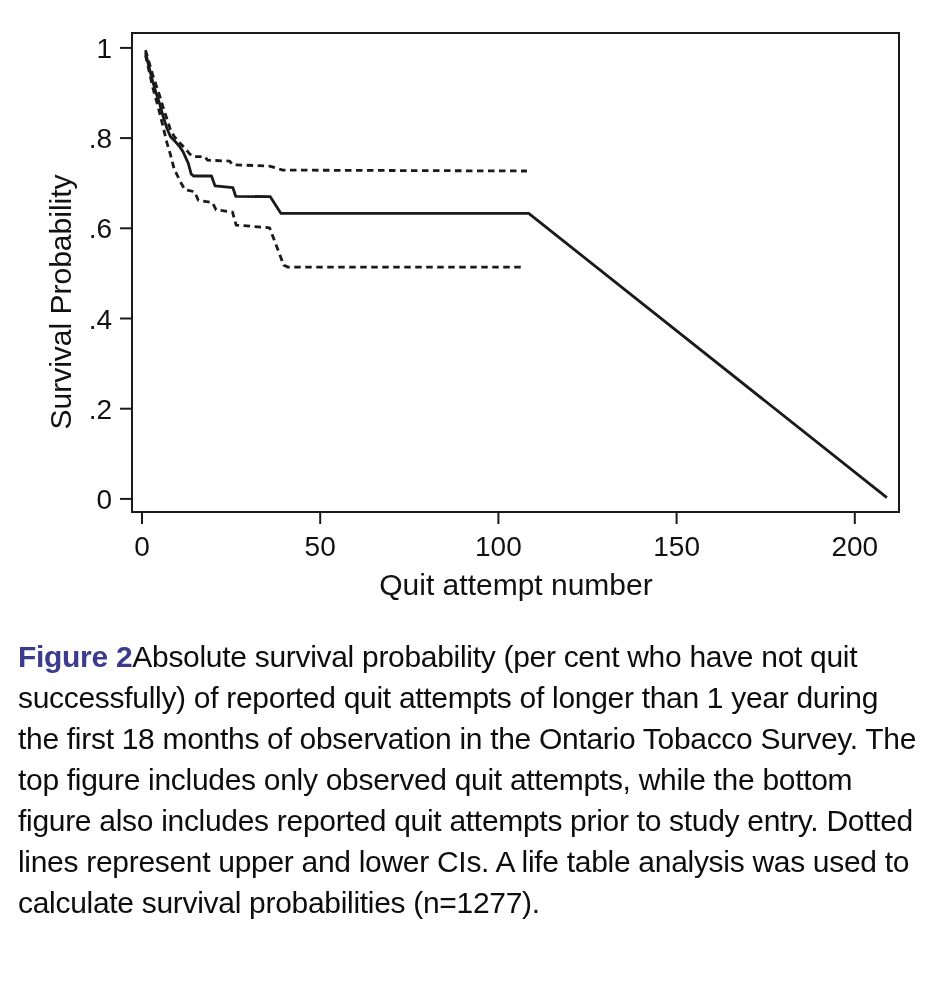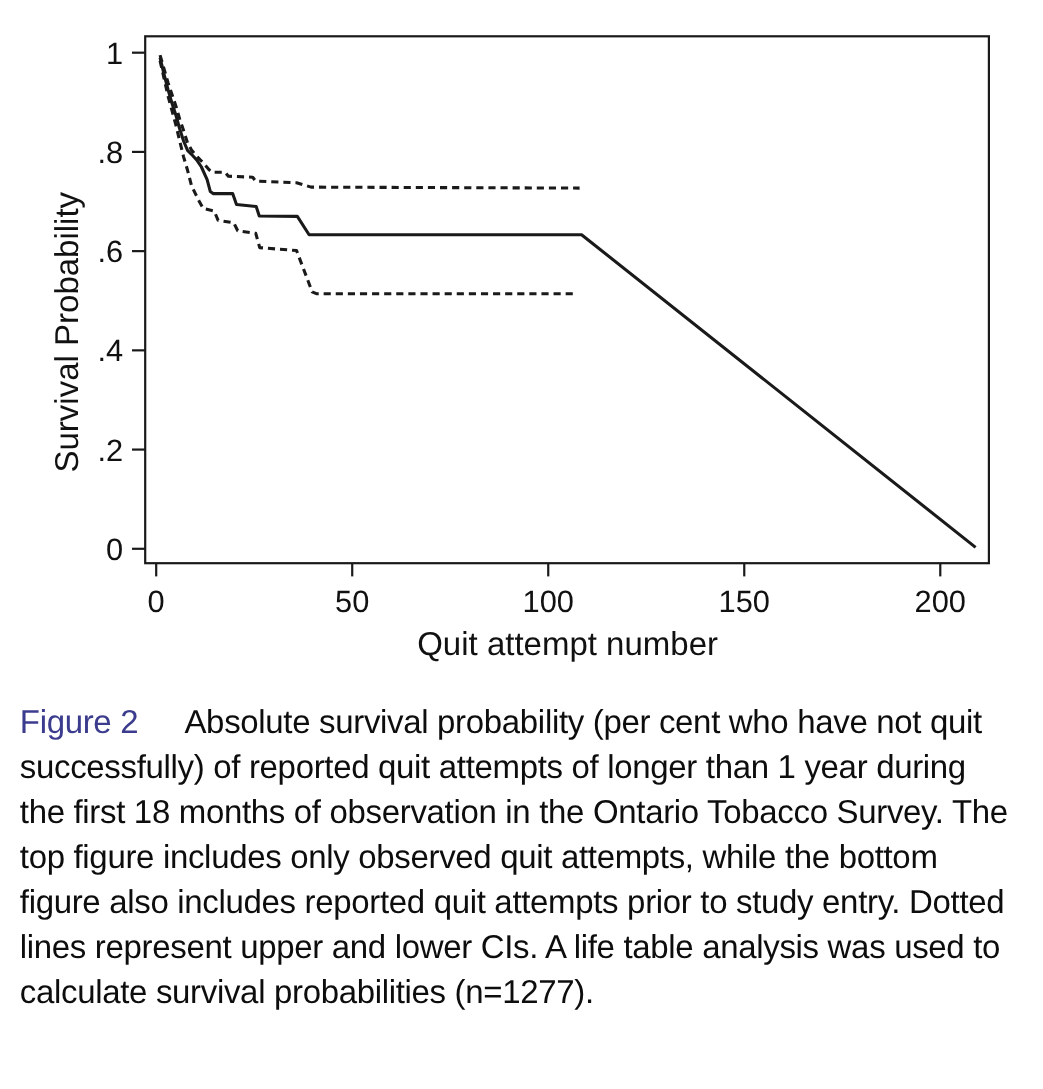--- a/index.html
+++ b/index.html
@@ -53,22 +53,21 @@
   }
   figcaption.caption {
     margin: 16px 22px 0 18px;
     width: 908px;
     font-size: 30px;
     line-height: 41px;
     letter-spacing: -0.3px;
     color: #0d0d0d;
   }
   .figlabel {
-    font-weight: normal;
-    margin-right: 42px;
+    font-weight: bold;
   }
 </style>
 </head>
 <body>
 
 <div class="page">
   <figure class="fig">
     <svg class="chart" id="chart" viewBox="0 0 948 620" width="948" height="620" role="img">
       <g id="chart-root">
           <rect x="132" y="33" width="767" height="479" class="plot-box"></rect>

